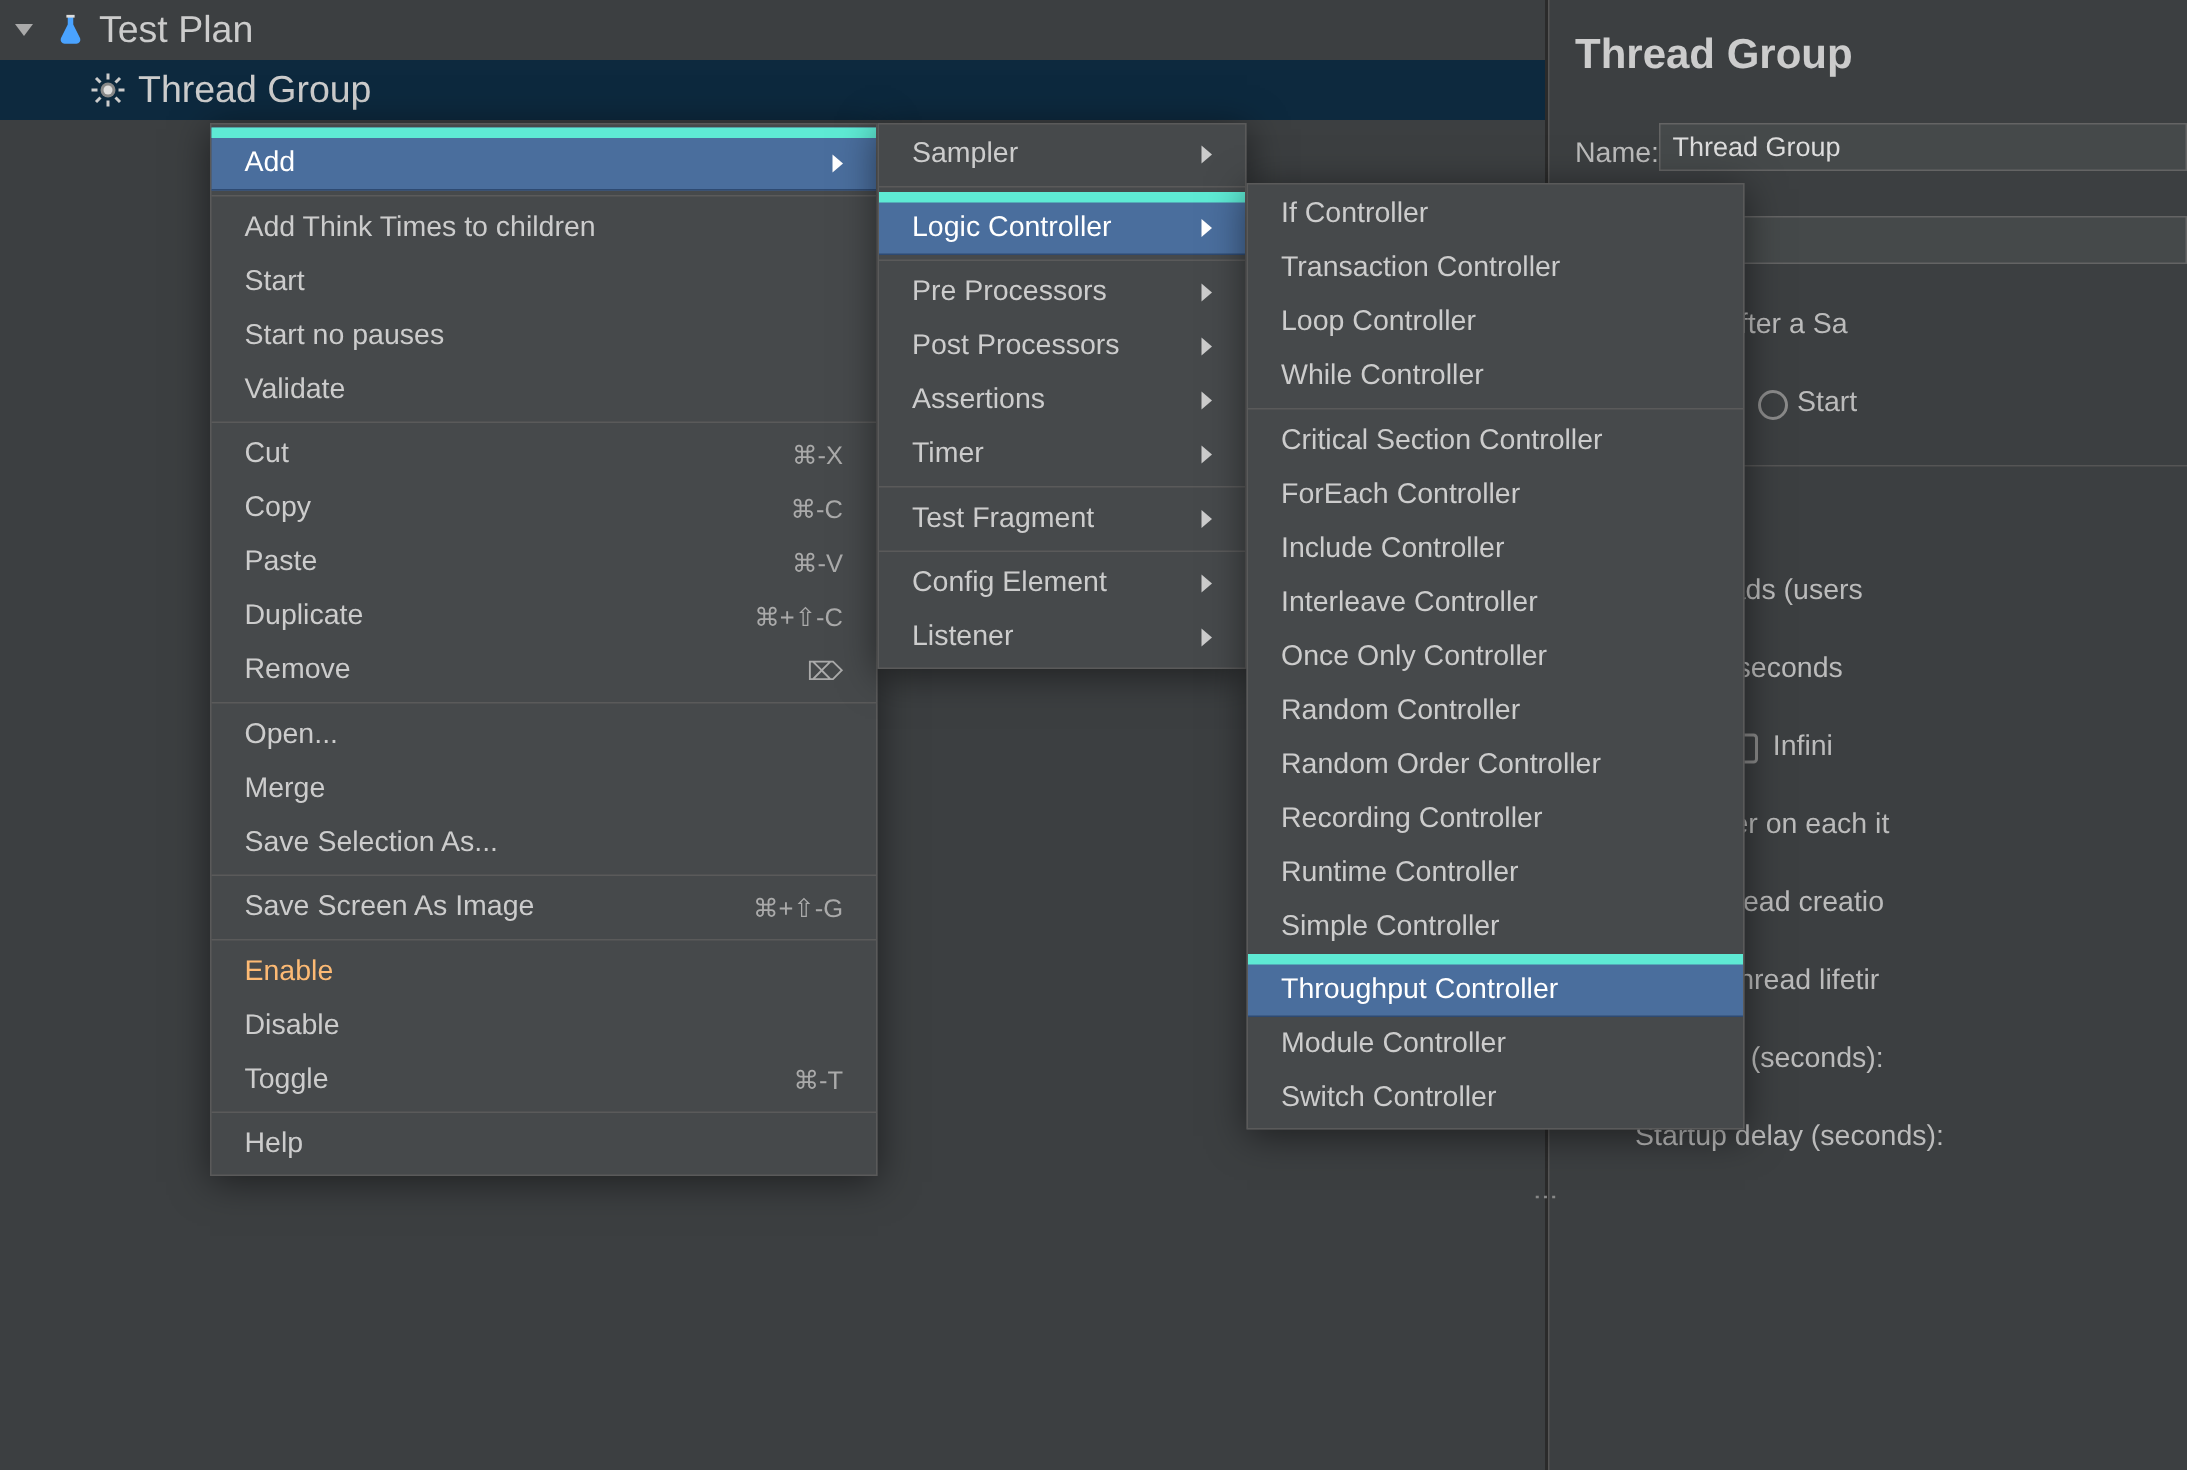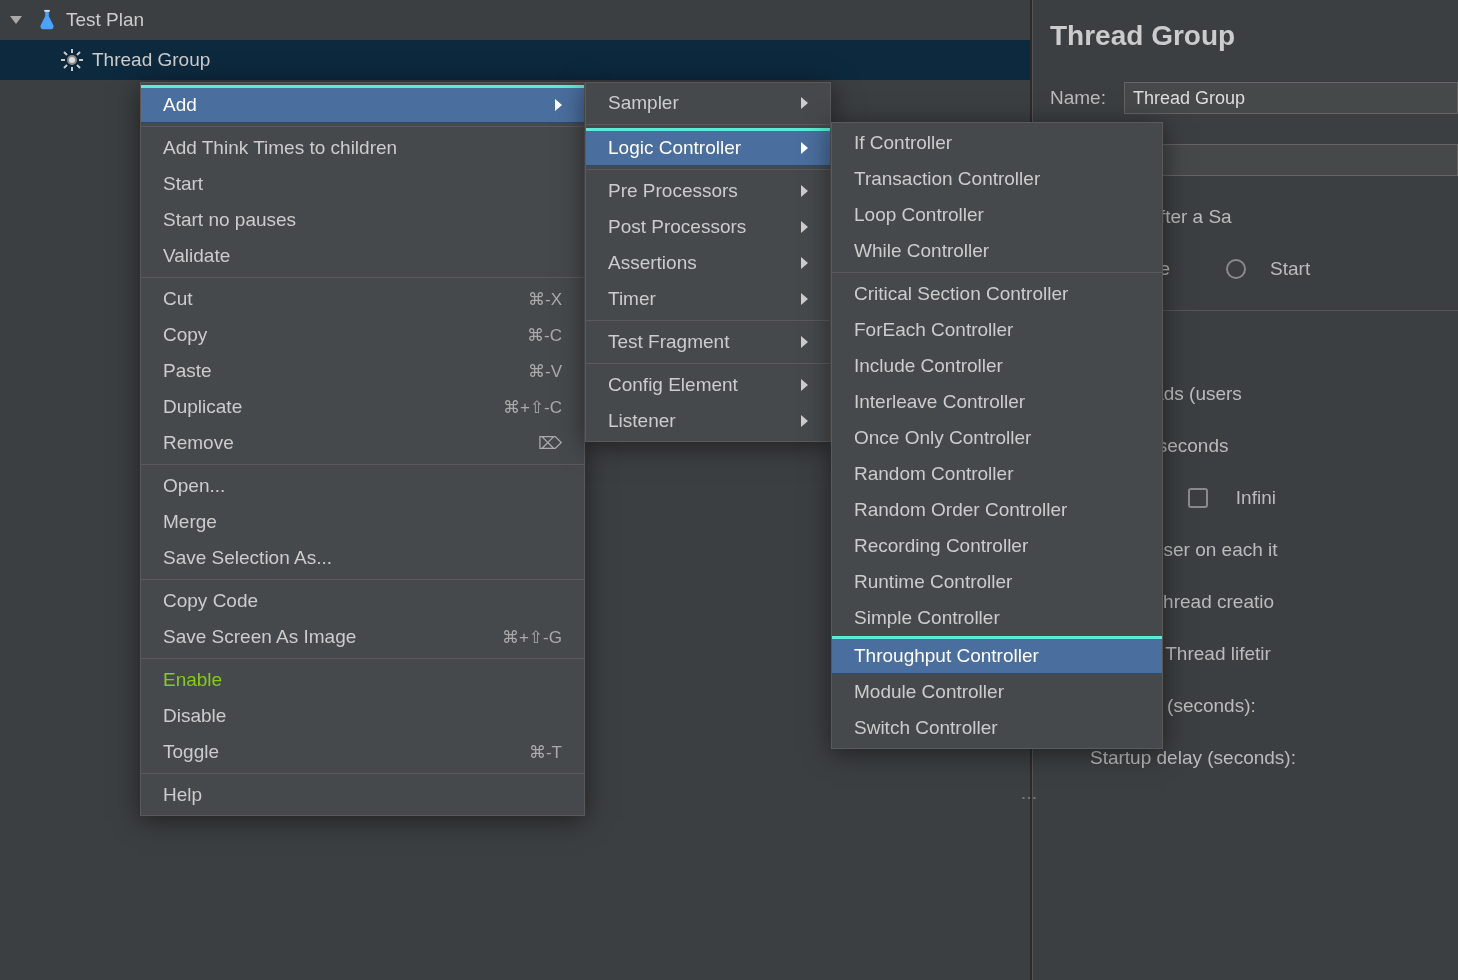--- a/index.html
+++ b/index.html
@@ -25,21 +25,21 @@
   .tree-row {
     display: flex;
     align-items: center;
     height: 40px;
     padding-left: 4px;
     gap: 8px;
   }
   .tree-row.selected {
     background: #0d293e;
   }
-  .tree-text { color: #cccccc; font-size: 19px; }
+  .tree-text { color: #cccccc; font-size: 25px; }
 
   .tree-disclosure {
     width: 0; height: 0;
     border-left: 6px solid transparent;
     border-right: 6px solid transparent;
     border-top: 8px solid #aaaaaa;
     margin: 0 6px;
   }
 
   .flask-icon {
@@ -83,23 +83,22 @@
     font-size: 19px;
   }
   .props h1 {
     font-size: 28px;
     font-weight: 600;
     color: #cccccc;
     margin-bottom: 30px;
   }
   .prop-row {
     display: flex;
-    align-items: center;
+    align-items: flex-end;
     margin-bottom: 30px;
-    gap: 18px;
     white-space: nowrap;
   }
   .prop-row.indented { padding-left: 40px; }
   .prop-label { color: #bbbbbb; }
   .prop-input {
     background: #45494a;
     border: 1px solid #646464;
     height: 32px;
     flex: 1;
     min-width: 100px;
@@ -149,24 +148,24 @@
     justify-content: space-between;
     padding: 6px 22px;
     font-size: 19px;
     color: #cccccc;
     white-space: nowrap;
     min-height: 36px;
   }
   .menu-item.highlight {
     background: #4a6e9d;
     color: #ffffff;
-    border-top: 3px solid #5eead4;
+    border-top: 7px solid #5eead4;
     border-bottom: 1px solid #2e4a72;
   }
-  .menu-item.disabled { color: #84cc16; }
+  .menu-item.disabled { color: #fdba74; }
   .menu-sep {
     border: none;
     border-top: 1px solid #5a5a5a;
     margin: 3px 0;
   }
   .menu-shortcut {
     color: #aaaaaa;
     font-size: 17px;
     margin-left: 30px;
   }
@@ -335,23 +334,20 @@
       <span>Open...</span>
     </div>
   <div class="menu-item">
       <span>Merge</span>
     </div>
   <div class="menu-item">
       <span>Save Selection As...</span>
     </div>
   <hr class="menu-sep">
   <div class="menu-item">
-      <span>Copy Code</span>
-    </div>
-  <div class="menu-item">
       <span>Save Screen As Image</span>
       <span class="menu-shortcut">⌘+⇧-G</span>
     </div>
   <hr class="menu-sep">
   <div class="menu-item disabled">
       <span>Enable</span>
     </div>
   <div class="menu-item">
       <span>Disable</span>
     </div>

